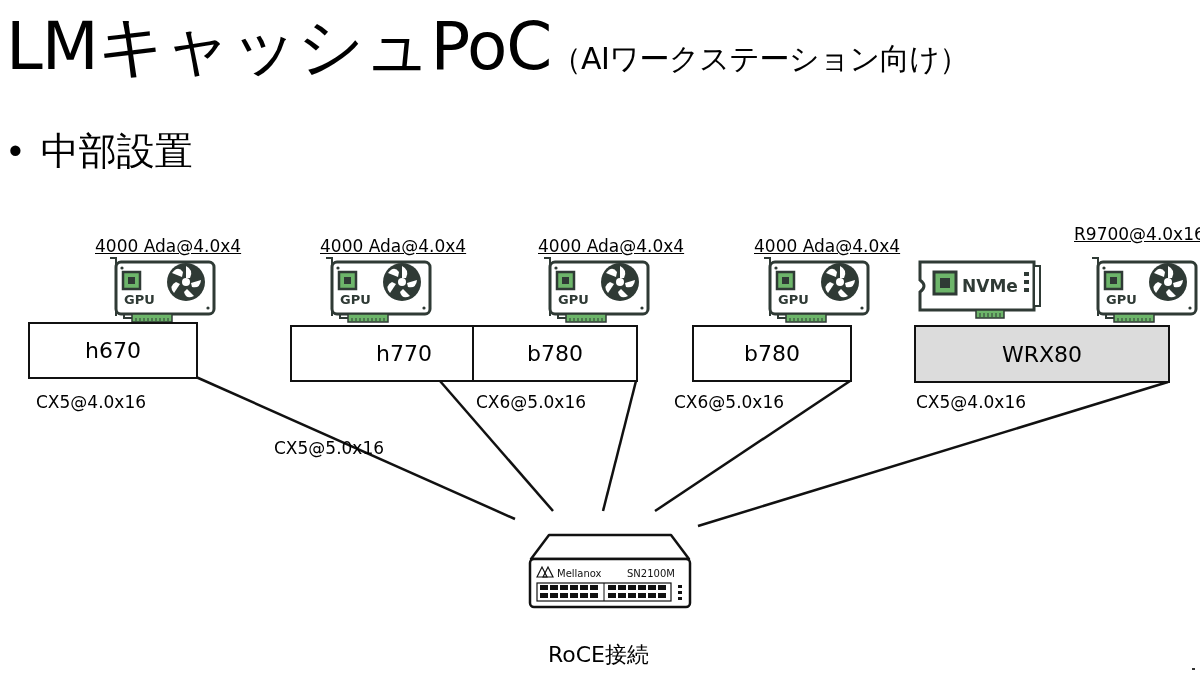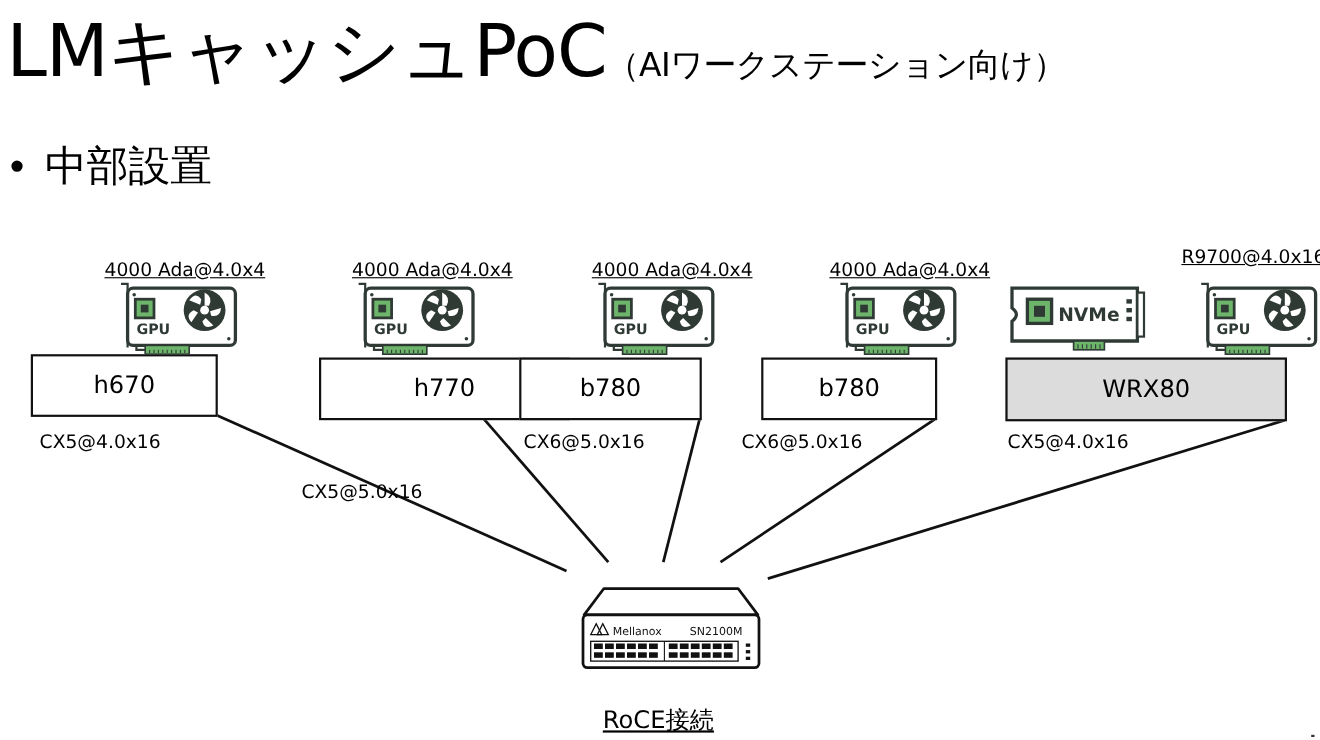--- a/index.html
+++ b/index.html
@@ -12,21 +12,21 @@
   .bullet .dot { display: inline-block; margin-right: 14px; }
   .lines { position: absolute; left: 0; top: 0; }
   .host { position: absolute; border: 2px solid #111; background: #fff; box-sizing: border-box;
           display: flex; align-items: center; justify-content: center; font-size: 22px; }
   .host.gray { background: #dcdcdc; }
   .card-label { position: absolute; font-size: 17px; white-space: nowrap; text-decoration: underline; }
   .nic-label { position: absolute; font-size: 17px; white-space: nowrap; text-align: right; }
   .gpu { position: absolute; }
   .nvme { position: absolute; }
   .switch { position: absolute; left: 527px; top: 531px; }
-  .footer { position: absolute; left: 548px; top: 640px; font-size: 22px; white-space: nowrap; text-decoration: underline; }
+  .footer { position: absolute; left: 548px; top: 640px; font-size: 22px; white-space: nowrap; }
   .corner { position: absolute; left: 1192px; top: 668px; width: 3px; height: 2px; background: #333; }
 </style>
 </head>
 <body>
 
 <div class="title">
   <span class="main">LMキャッシュPoC</span><span class="sub">（AIワークステーション向け）</span>
 </div>
 
 <div class="bullet">

